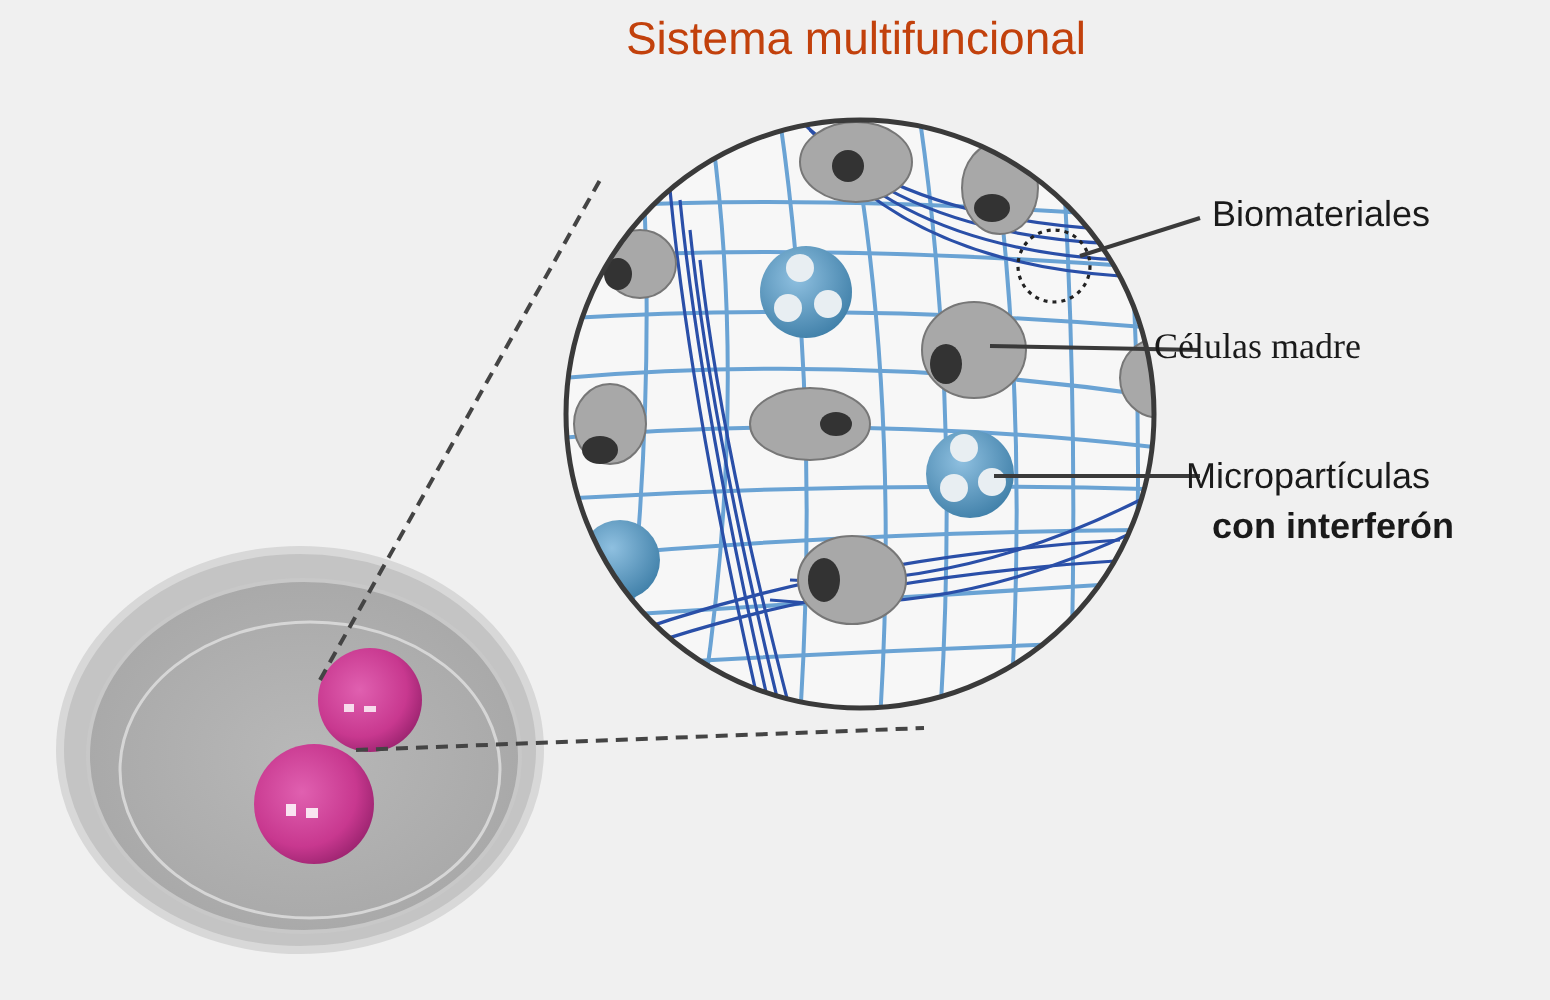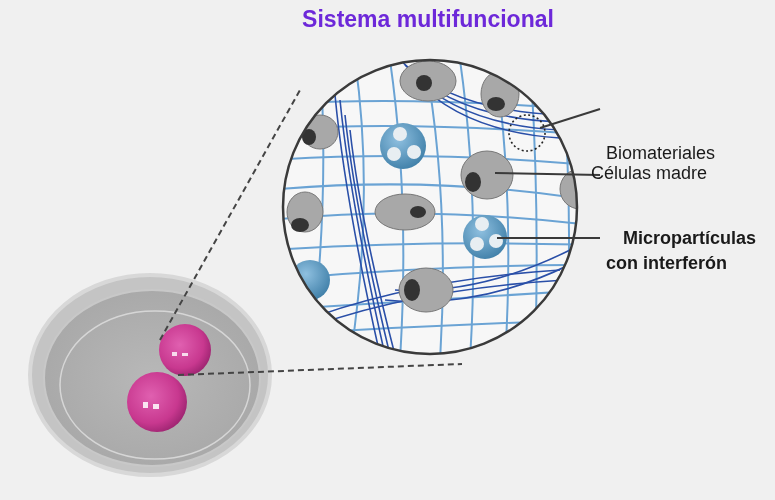--- a/index.html
+++ b/index.html
@@ -1,17 +1,17 @@
 <!DOCTYPE html>
 <html><head>
 <meta charset="utf-8">
 <style>
   html, body { margin:0; padding:0; }
   body { width:775px; height:500px; background:#f0f0f0; position:relative; overflow:hidden; font-family:"Liberation Sans", sans-serif; }
-  .title { position:absolute; left:0; width:775px; top:6px; text-align:center; font-weight:bold; font-size:23px; color:#6d28d9; padding-left:81px; box-sizing:border-box; }
+  .title { position:absolute; left:0; width:775px; top:6px; text-align:center; font-weight:normal; font-size:23px; color:#c2410c; padding-left:81px; box-sizing:border-box; }
   .label { position:absolute; font-size:18px; color:#1a1a1a; line-height:24px; }
   svg.main { position:absolute; left:0; top:0; }
 </style>
 </head>
 <body>
 
 <svg class="main" width="775" height="500" viewBox="0 0 775 500">
   <defs>
     <clipPath id="circClip">
         <circle cx="430" cy="207" r="147"></circle>
@@ -143,16 +143,16 @@
     </g>
     <circle cx="430" cy="207" r="147" fill="none" stroke="#3a3a3a" stroke-width="2.5"></circle>
   </g>
 
   <line x1="540" y1="128" x2="600" y2="109" stroke="#3a3a3a" stroke-width="2"></line>
   <line x1="495" y1="173" x2="600" y2="175" stroke="#3a3a3a" stroke-width="2"></line>
   <line x1="497" y1="238" x2="600" y2="238" stroke="#3a3a3a" stroke-width="2"></line>
 </svg>
 
 <div class="title">Sistema multifuncional</div>
-<div class="label" style="left:606px; top:95px;margin-top:46px;">Biomateriales</div>
-<div class="label" style="left:591px; top:161px;">Células madre</div>
-<div class="label" style="left:623px; top:226px;font-weight:bold;">Micropartículas</div>
+<div class="label" style="left:606px; top:95px;">Biomateriales</div>
+<div class="label" style="left:577px; top:161px;font-family:Liberation Serif, serif;">Células madre</div>
+<div class="label" style="left:593px; top:226px;">Micropartículas</div>
 <div class="label" style="left:606px; top:251px;font-weight:bold;">con interferón</div>
 
 </body></html>

